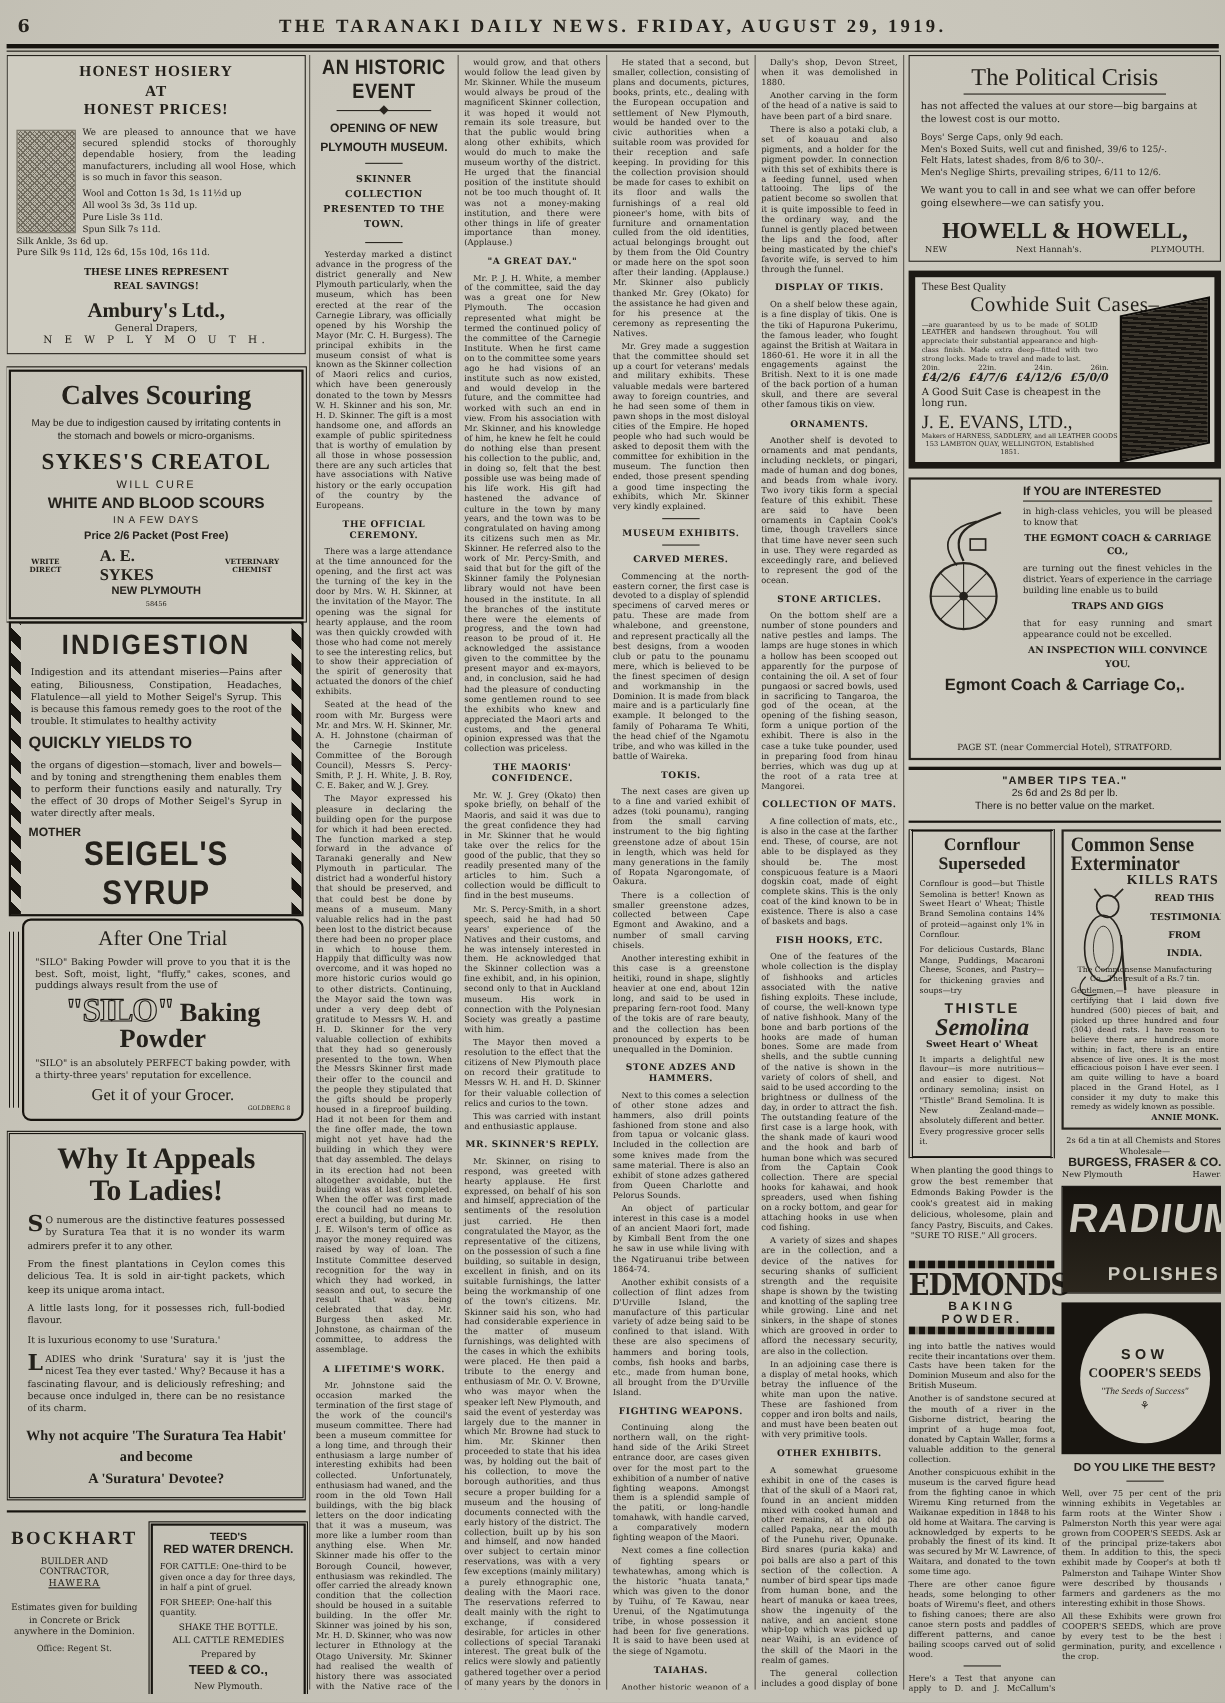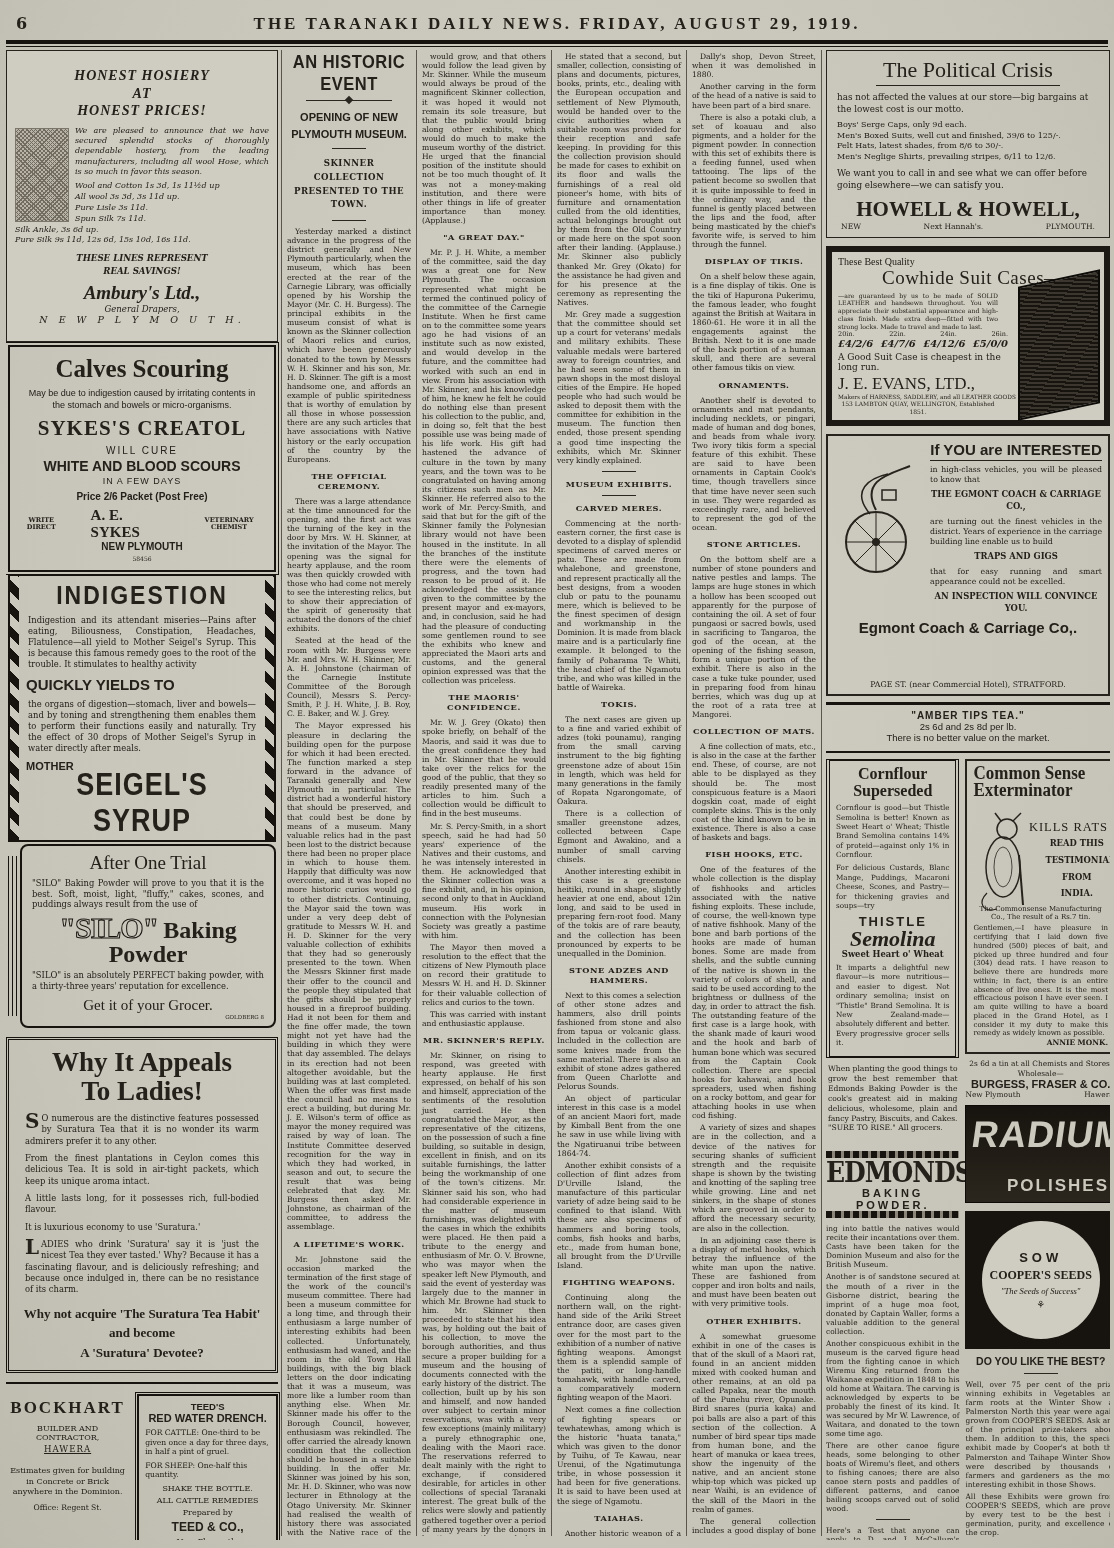--- a/index.html
+++ b/index.html
@@ -24,21 +24,21 @@
   .subhead{font-size:8.2px;font-weight:bold;text-align:center;margin:7px 0 6px;letter-spacing:.6px;}
   .shortrule{width:34px;border-top:1px solid #2a2620;margin:6px auto;}
   .headline{font-family:"Liberation Sans",sans-serif;font-weight:bold;font-size:16.5px;text-align:center;
             letter-spacing:.5px;transform:scaleY(1.15);margin:2px 0 4px;}
   .ornament{position:relative;width:70%;border-top:1px solid #2a2620;margin:8px auto;}
   .ornament::after{content:"";position:absolute;left:50%;top:-4px;width:6px;height:6px;background:#2a2620;
                    transform:translateX(-50%) rotate(45deg);}
   .subhead-primary{font-family:"Liberation Sans",sans-serif;font-weight:bold;font-size:11px;text-align:center;line-height:1.5;margin:6px 4px;}
   .subhead-secondary{font-size:8.6px;font-weight:bold;text-align:center;letter-spacing:.5px;margin:8px 2px;line-height:1.6;}
   
-  .adbox{border:1px solid #26231d;background:#cfccc1;margin-bottom:3px;padding:16px 8px;box-sizing:border-box;font-style:italic;}
+  .adbox{border:1px solid #26231d;background:#cfccc1;margin-bottom:14px;padding:6px 8px;box-sizing:border-box;}
   .engraving{background:repeating-linear-gradient(45deg,#716c5f 0 1px,transparent 1px 3px),
              repeating-linear-gradient(-45deg,#716c5f 0 1px,transparent 1px 3px),#b7b3a6;
              border:1px solid #7a766a;}
   
   .hos-title{font-family:"Liberation Serif",serif;font-weight:bold;font-size:14px;text-align:center;line-height:1.25;letter-spacing:1px;}
   .hos-body{font-size:8px;line-height:1.3;text-align:justify;margin:6px 0 4px;}
   .hos-ill{float:left;width:52px;height:92px;margin:2px 6px 2px 0;}
   .hos-line{font-size:8px;line-height:1.35;}
   .hos-slogan{font-size:8.6px;font-weight:bold;text-align:center;margin-top:6px;line-height:1.5;}
   .hos-firm{font-family:"Liberation Serif",serif;font-weight:bold;font-size:19px;text-align:center;margin-top:4px;}
@@ -114,21 +114,21 @@
   .sc-title{font-family:"Liberation Serif",serif;font-size:19px;text-align:center;letter-spacing:.5px;}
   .sc-body{font-size:6.2px;line-height:1.25;width:160px;text-align:justify;margin-top:3px;}
   .sc-sizes,.sc-prices{display:flex;width:170px;justify-content:space-between;}
   .sc-sizes div{font-size:6.5px;} .sc-prices div{font-size:10px;font-style:italic;font-weight:bold;}
   .sc-note{font-size:9px;margin-top:3px;width:180px;}
   .sc-firm{font-family:"Liberation Serif",serif;font-size:17px;margin-top:2px;}
   .sc-sub{font-size:5.8px;} .sc-addr{font-size:6px;text-align:center;width:160px;line-height:1.3;}
   .sc-ill{position:absolute;right:4px;top:26px;width:78px;height:130px;background:
           repeating-linear-gradient(15deg,#171410 0 2px,#3c372e 2px 4px);transform:skewY(-12deg);border:2px solid #0e0c09;}
   .egmont{border:2px solid #26231d;padding:5px 6px;margin-bottom:6px;position:relative;min-height:170px;}
-  .eg-title{font-family:"Liberation Sans",sans-serif;font-weight:bold;font-size:15px;text-align:center;border-bottom:1px solid #26231d;padding-bottom:2px;}
+  .eg-title{font-family:"Liberation Sans",sans-serif;font-weight:bold;font-size:11px;text-align:left;border-bottom:1px solid #26231d;padding-bottom:2px;}
   .eg-right{margin-left:96px;}
   .eg-p{font-size:7.8px;line-height:1.3;margin:4px 0;text-align:justify;}
   .eg-caps{font-size:8.4px;font-weight:bold;text-align:center;margin:4px 0;line-height:1.4;}
   .eg-firm{font-family:"Liberation Sans",sans-serif;font-weight:bold;font-size:15px;text-align:center;margin-top:4px;}
   .eg-addr{font-size:7.8px;text-align:center;margin-top:44px;}
   .eg-ill{position:absolute;left:2px;top:24px;width:92px;height:120px;}
   .amber{margin:4px 0 8px;border-top:3px solid #17140f;padding-top:5px;}
   .amber div{text-align:center;font-family:"Liberation Sans",sans-serif;}
   .amber-1{font-weight:bold;font-size:10px;letter-spacing:1px;}
   .amber-2{font-size:9.5px;} .amber-3{font-size:9.5px;}
@@ -141,21 +141,21 @@
   .th-b2{font-family:"Liberation Serif",serif;font-style:italic;font-weight:bold;font-size:22px;text-align:center;line-height:.9;}
   .th-b3{font-size:8.4px;font-weight:bold;text-align:center;margin-bottom:3px;}
   .edmonds-blurb{font-size:7.6px;line-height:1.3;text-align:justify;margin:4px 2px;}
   .edmonds-logo{text-align:center;margin:18px 0 6px;}
   .ed-bar{height:7px;background:repeating-linear-gradient(90deg,#17140f 0 6px,#8a8578 6px 9px);}
   .ed-1{font-family:"DejaVu Serif",serif;font-weight:bold;font-size:25px;letter-spacing:-1px;transform:scaleY(1.1);}
   .ed-2{font-family:"Liberation Sans",sans-serif;font-weight:bold;font-size:11px;letter-spacing:3px;}
   .frag{font-size:7.4px;line-height:1.22;text-align:justify;margin:0 0 3px;}
   .exterm{border:2px solid #26231d;padding:5px 6px;margin-bottom:5px;position:relative;}
   .ex-t{font-family:"Liberation Serif",serif;font-weight:bold;font-size:17px;line-height:.95;transform:scaleY(1.1);}
-  .ex-kills{font-family:"Liberation Serif",serif;font-weight:normal;font-size:12.5px;text-align:right;letter-spacing:1px;margin-top:22px;}
+  .ex-kills{font-family:"Liberation Serif",serif;font-weight:bold;font-size:12.5px;text-align:right;letter-spacing:1px;}
   .ex-read{font-size:8.4px;font-weight:bold;text-align:center;line-height:2;margin-left:72px;}
   .ex-rat{position:absolute;left:6px;top:44px;width:64px;height:110px;}
   .ex-addr{font-size:7px;text-align:center;line-height:1.35;margin-top:4px;clear:both;}
   .ex-sal{font-size:7px;text-align:center;margin:3px 0;}
   .ex-body{font-size:7px;line-height:1.25;text-align:justify;}
   .ex-sig{font-size:7.4px;text-align:right;font-weight:bold;}
   .burgess{margin:2px 0 6px;}
   .bu-price{font-size:7.4px;text-align:center;line-height:1.3;}
   .bu-firm{font-family:"Liberation Sans",sans-serif;font-weight:bold;font-size:11px;text-align:center;}
   .bu-row{display:flex;justify-content:space-between;font-size:7.4px;}

